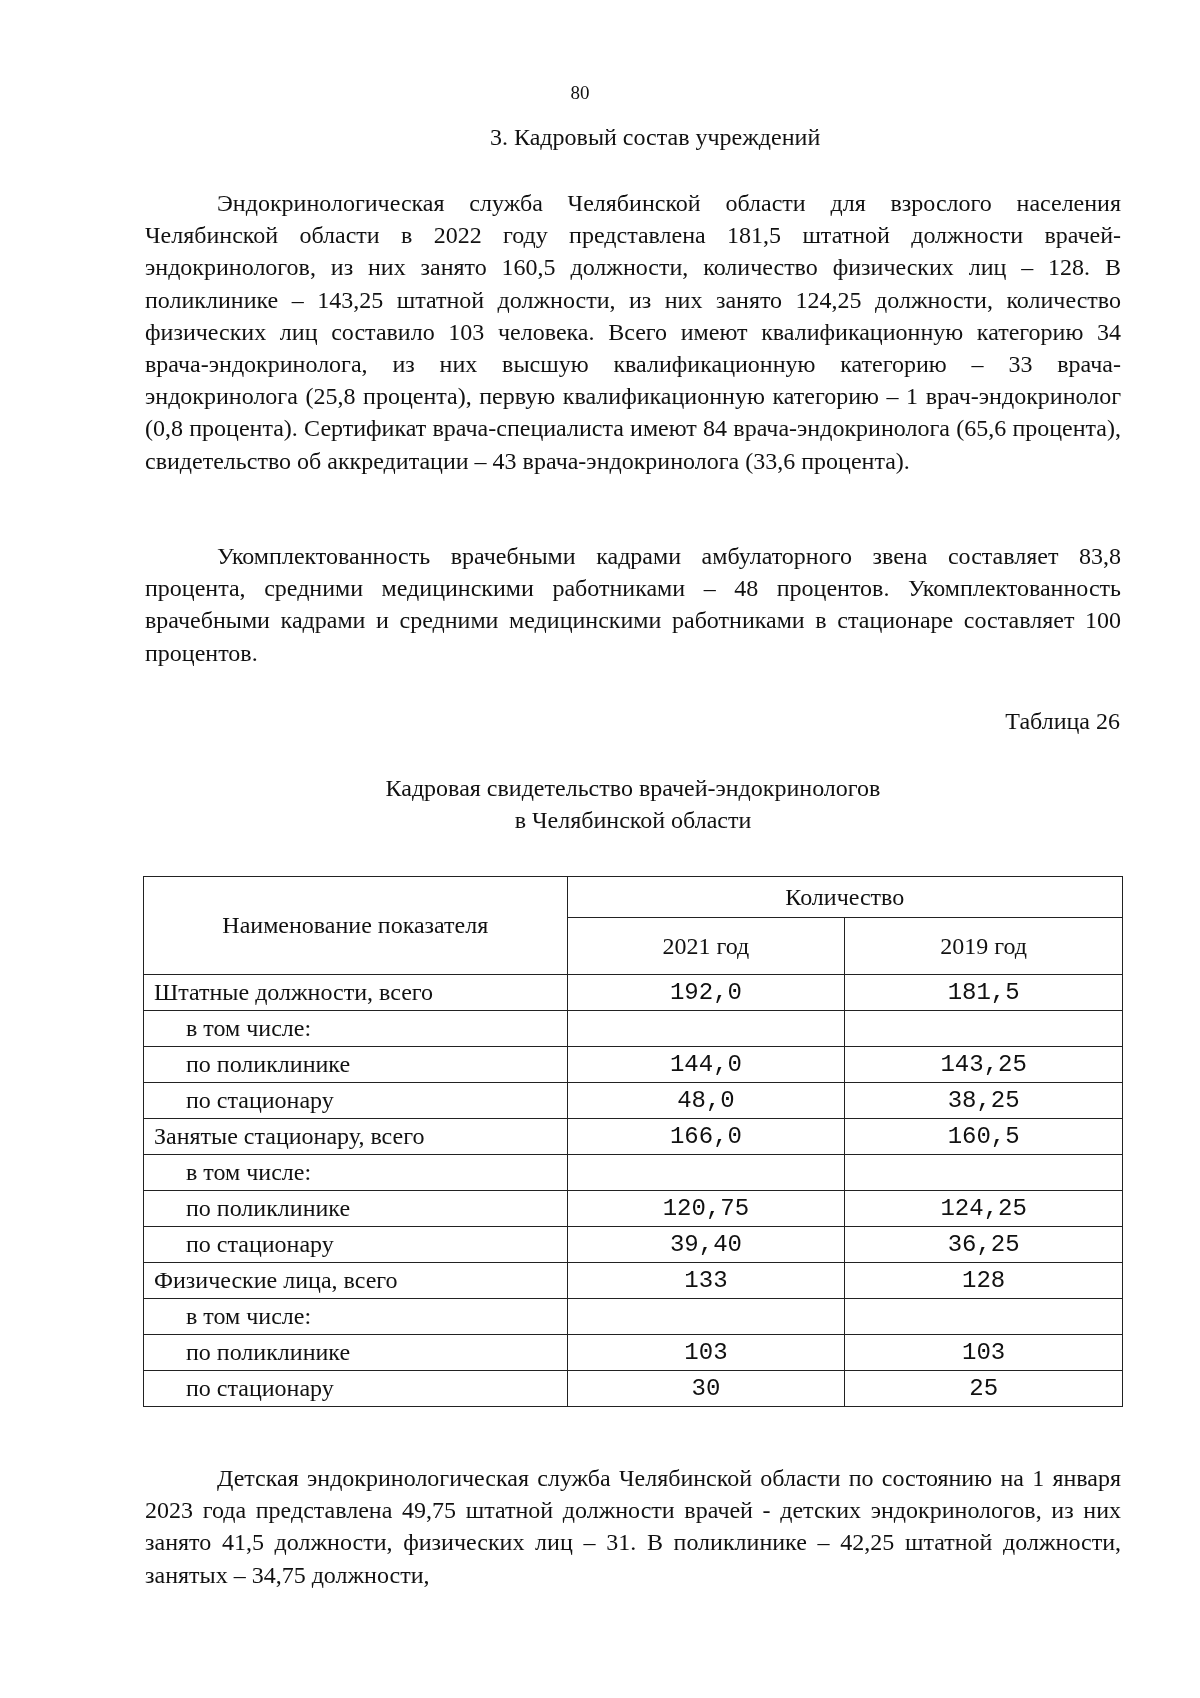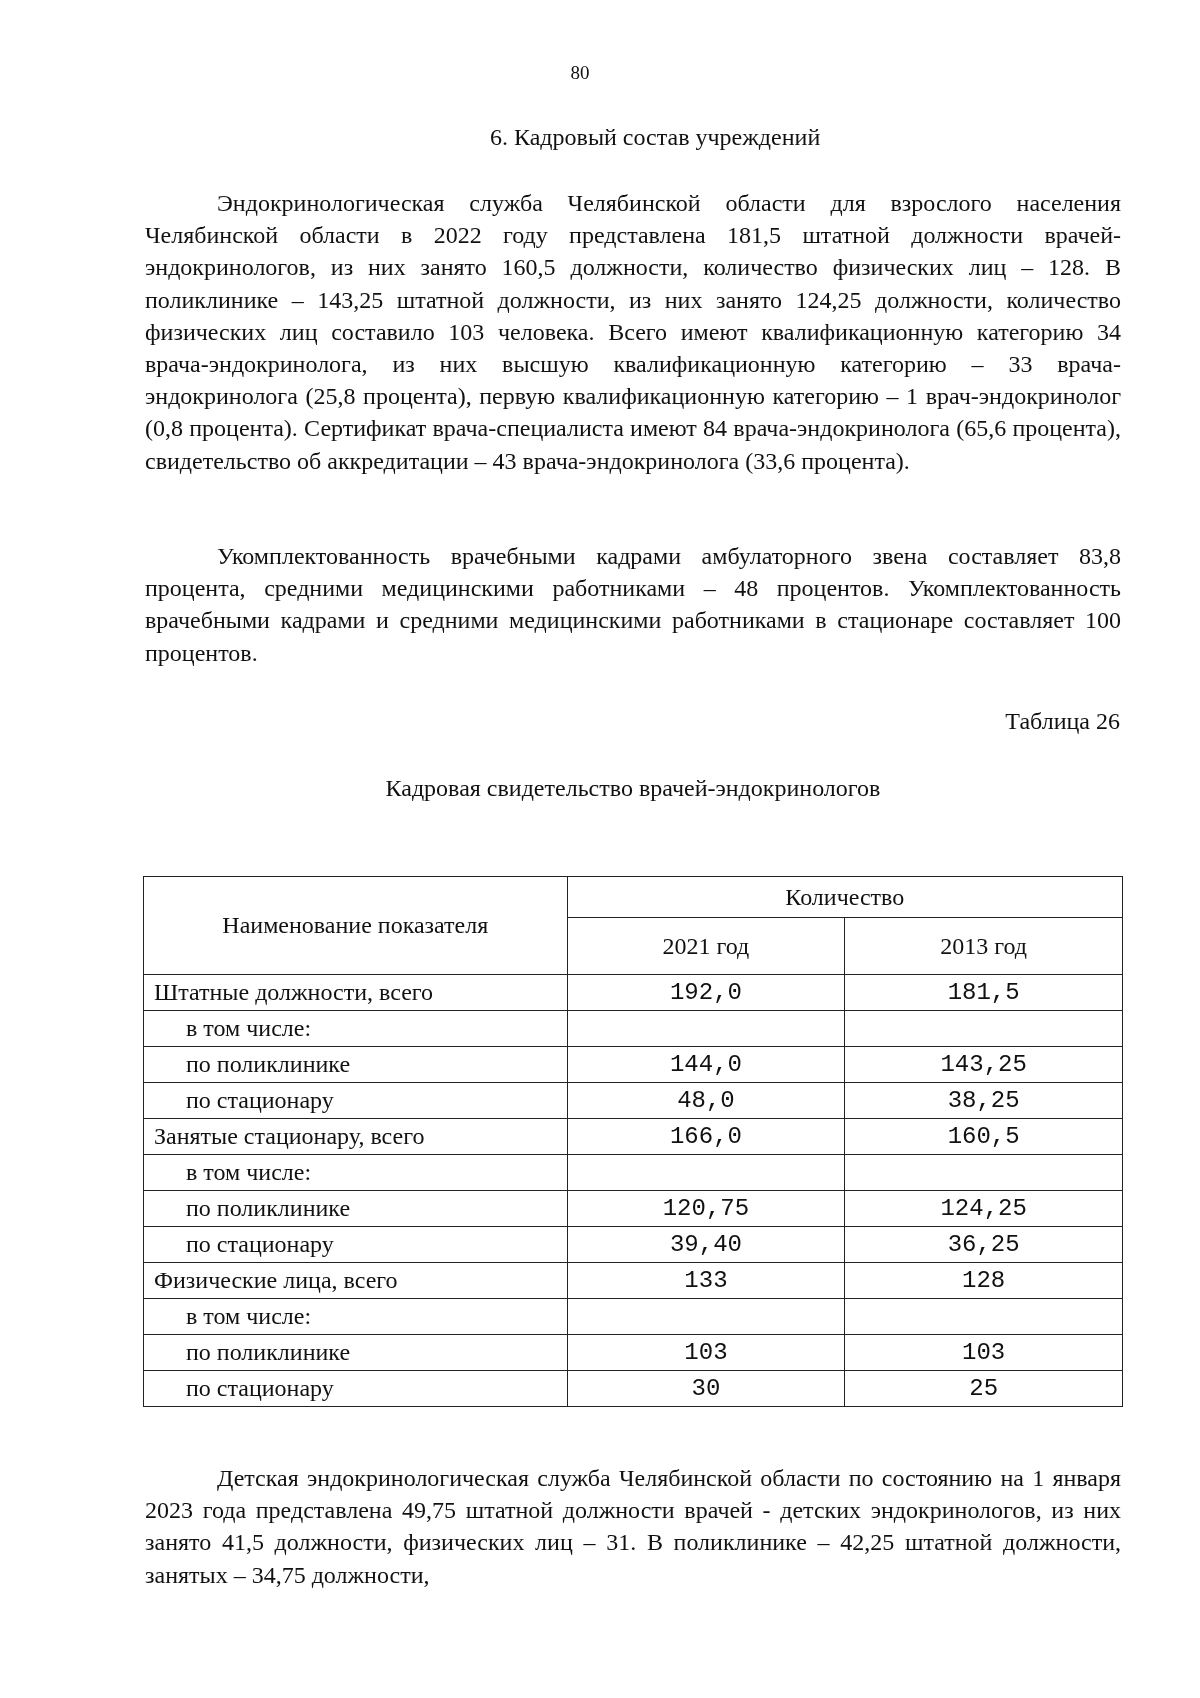--- a/index.html
+++ b/index.html
@@ -2,21 +2,21 @@
 <html><head>
 <meta charset="utf-8">
 <style>
   html, body { margin: 0; padding: 0; background: #ffffff; }
   body {
     width: 1200px; height: 1698px; position: relative; overflow: hidden;
     font-family: "Liberation Serif", "DejaVu Serif", serif;
     color: #111111;
   }
   .page-number {
-    position: absolute; top: 62px; left: 0; width: 1160px;
+    position: absolute; top: 82px; left: 0; width: 1160px;
     text-align: center; font-size: 19px;
   }
   .section-title {
     position: absolute; top: 124px; left: 490px;
     font-size: 24px;
   }
   .para {
     position: absolute; left: 145px; width: 976px;
     font-size: 24px; line-height: 32.2px;
     text-align: justify;
@@ -50,41 +50,42 @@
   table.data td { height: 35px; line-height: 33px; }
   table.data td.label.sub { padding-left: 42px; margin-top: 39px; }
   table.data td.val { text-align: center; font-family: Liberation Mono, monospace; }
   #para3 { top: 1462px; }
 </style>
 </head>
 <body>
 
 <div class="page-number">80</div>
 
-<div class="section-title">6. Кадровый состав учреждений</div>
+<div class="section-title">3. Кадровый состав учреждений</div>
 
 <div class="para" id="para1"><span class="indent"></span><span>Эндокринологическая служба Челябинской области для взрослого населения Челябинской области в 2022 году представлена 181,5 штатной должности врачей-эндокринологов, из них занято 160,5 должности, количество физических лиц – 128. В поликлинике – 143,25 штатной должности, из них занято 124,25 должности, количество физических лиц составило 103 человека. Всего имеют квалификационную категорию 34 врача-эндокринолога, из них высшую квалификационную категорию – 33 врача-эндокринолога (25,8 процента), первую квалификационную категорию – 1 врач-эндокринолог (0,8 процента). Сертификат врача-специалиста имеют 84 врача-эндокринолога (65,6 процента), свидетельство об аккредитации – 43 врача-эндокринолога (33,6 процента).</span></div>
 
 <div class="para" id="para2"><span class="indent"></span><span>Укомплектованность врачебными кадрами амбулаторного звена составляет 83,8 процента, средними медицинскими работниками – 48 процентов. Укомплектованность врачебными кадрами и средними медицинскими работниками в стационаре составляет 100 процентов.</span></div>
 
 <div class="table-label">Таблица 26</div>
 
 <div class="table-title">
   <div>Кадровая свидетельство врачей-эндокринологов</div>
+  <div>в Челябинской области</div>
 </div>
 
 <table class="data">
   <thead>
     <tr>
       <th class="name-head" rowspan="2">Наименование показателя</th>
       <th class="qty-head" colspan="2">Количество</th>
     </tr>
     <tr>
       <th class="year">2021 год</th>
-      <th class="year">2013 год</th>
+      <th class="year">2019 год</th>
     </tr>
   </thead>
   <tbody id="table-body">
       <tr>
         <td class="label">Штатные должности, всего</td>
         <td class="val">192,0</td>
         <td class="val">181,5</td>
       </tr>
       <tr>
         <td class="label sub">в том числе:</td>

